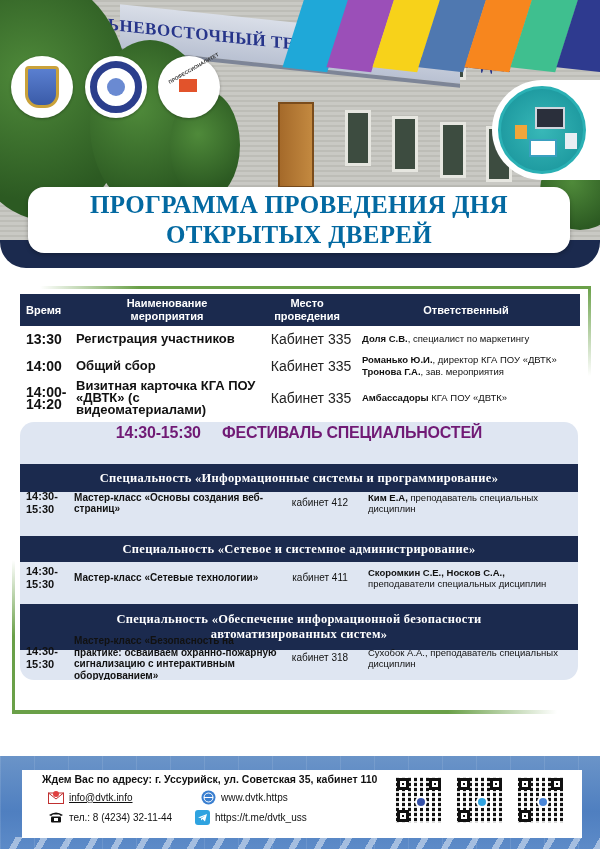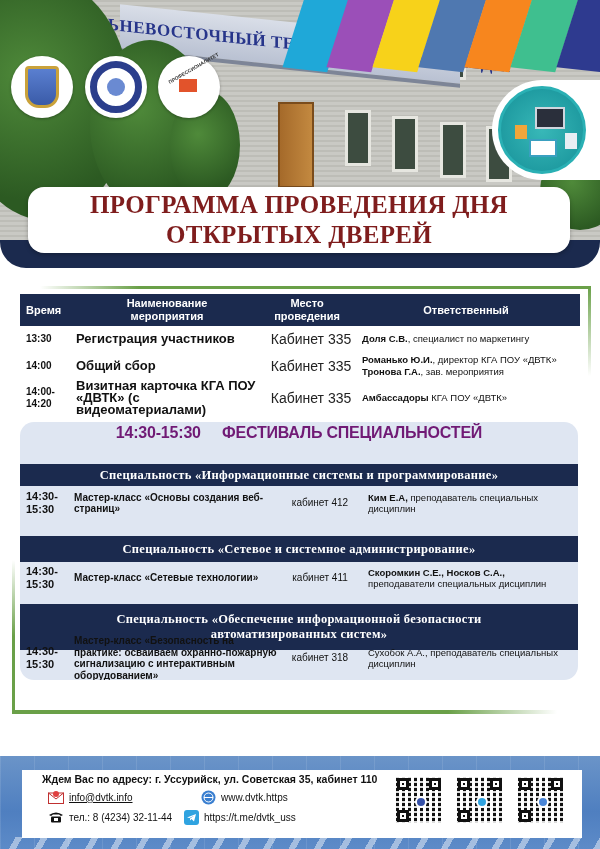--- a/index.html
+++ b/index.html
@@ -56,21 +56,21 @@
     .it-doc { position: absolute; left: 14px; top: 36px; width: 12px; height: 14px; background: #f1a63a; }
     .it-doc2 { position: absolute; left: 64px; top: 44px; width: 12px; height: 16px; background: #e8eef3; }
 
     
     .title-plate {
       position: absolute; left: 28px; top: 187px; width: 542px; height: 66px; background: #fff;
       border-radius: 16px; box-shadow: 0 2px 4px rgba(0,0,0,0.25);
       display: flex; flex-direction: column; align-items: center; justify-content: center;
     }
     .title-line {
-      font-family: "Liberation Serif", "DejaVu Serif", serif; font-weight: bold; color: #7f1d1d;
+      font-family: "Liberation Serif", "DejaVu Serif", serif; font-weight: bold; color: #0369a1;
       font-size: 25px; line-height: 30px; letter-spacing: 0.3px; white-space: nowrap;
     }
 
     
     .green-top { position: absolute; left: 40px; top: 286px; width: 550px; height: 3px; background: linear-gradient(90deg, rgba(106,160,72,0) 0%, #6aa048 18%, #6aa048 100%); }
     .green-right { position: absolute; left: 588px; top: 286px; width: 3px; height: 90px; background: linear-gradient(180deg, #6aa048 0%, rgba(106,160,72,0) 100%); }
     .green-left { position: absolute; left: 12px; top: 560px; width: 3px; height: 152px; background: linear-gradient(180deg, rgba(106,160,72,0) 0%, #6aa048 50%, #6aa048 100%); }
     .green-bottom { position: absolute; left: 12px; top: 710px; width: 545px; height: 4px; background: linear-gradient(90deg, #6aa048 0%, #6aa048 80%, rgba(106,160,72,0) 100%); }
 
     
@@ -78,21 +78,21 @@
     .sched-head {
       display: grid; grid-template-columns: 52px 190px 90px 228px; height: 32px; background: #1b2a4e;
       color: #fff; font-weight: bold; font-size: 11px; line-height: 13px; align-items: center;
     }
     .sched-head div { text-align: center; }
     .sched-head .c0 { text-align: left; padding-left: 6px; }
     .sched-row {
       display: grid; grid-template-columns: 52px 198px 82px 228px; align-items: center;
       font-size: 10.5px; line-height: 12px;
     }
-    .sched-row .time { font-weight: bold; padding-left: 6px; font-size: 10px; }
+    .sched-row .time { font-weight: bold; padding-left: 6px; font-size: 14px; }
     .sched-row .event { font-weight: bold; font-size: 13px; padding-left: 4px; }
     .sched-row .place { text-align: center; font-size: 14px; color: #222; }
     .sched-row .resp { padding-left: 10px; font-size: 9.5px; }
     .sched-row .resp b { font-weight: bold; }
 
     
     .fest {
       position: absolute; left: 20px; top: 422px; width: 558px; height: 258px;
       background: #dfe6f2; border-radius: 14px; overflow: hidden;
     }
@@ -244,21 +244,21 @@
 14:20</div>
     <div class="event">Визитная карточка КГА ПОУ «ДВТК» (с видеоматериалами)</div>
     <div class="place">Кабинет 335</div>
     <div class="resp"><b>Амбассадоры</b><span> КГА ПОУ «ДВТК»</span></div>
   </div>
 </div>
 
 <div class="fest">
   <div class="fest-title"><span>14:30-15:30</span>     <span>ФЕСТИВАЛЬ СПЕЦИАЛЬНОСТЕЙ</span></div>
 
-  <div class="spec-bar" style="top:42px;height:22px;">
+  <div class="spec-bar" style="top:42px;height:28px;">
     <div>Специальность  «Информационные системы и программирование»</div>
   </div>
   <div class="fest-row" style="top:66px;height:30px;">
     <div class="time" style="width:46px;">14:30-15:30</div>
     <div class="event">Мастер-класс «Основы создания веб-страниц»</div>
     <div class="place">кабинет 412</div>
     <div class="resp"><b>Ким Е.А,</b><span> преподаватель специальных дисциплин</span></div>
   </div>
 
   <div class="spec-bar" style="top:114px;height:26px;">
@@ -313,21 +313,21 @@
     <div class="contact" style="left:178px;top:20px;">
       <span class="ic">
         <svg width="15" height="15" viewBox="0 0 15 15">
             <circle cx="7.5" cy="7.5" r="7" fill="#3a7fd0"></circle>
             <circle cx="7.5" cy="7.5" r="4.5" fill="none" stroke="#fff" stroke-width="1"></circle>
             <line x1="3" y1="7.5" x2="12" y2="7.5" stroke="#fff"></line>
           </svg>
       </span>
       <span>www.dvtk.https</span>
     </div>
-    <div class="contact" style="left:161px;top:40px;justify-content:space-between;">
+    <div class="contact" style="left:172px;top:40px;justify-content:space-between;">
       <span class="ic">
         <svg width="15" height="15" viewBox="0 0 15 15">
             <rect width="15" height="15" rx="3" fill="#2fa3e0"></rect>
             <path d="M3 7.5 L12 4 L10 11.5 L7.5 9 L6 10.5 L6 8.5 L10.5 5.5 L5.5 8 Z" fill="#fff"></path>
           </svg>
       </span>
       <span>https://t.me/dvtk_uss</span>
     </div>
 
     <div class="qr" style="left:372px;">

